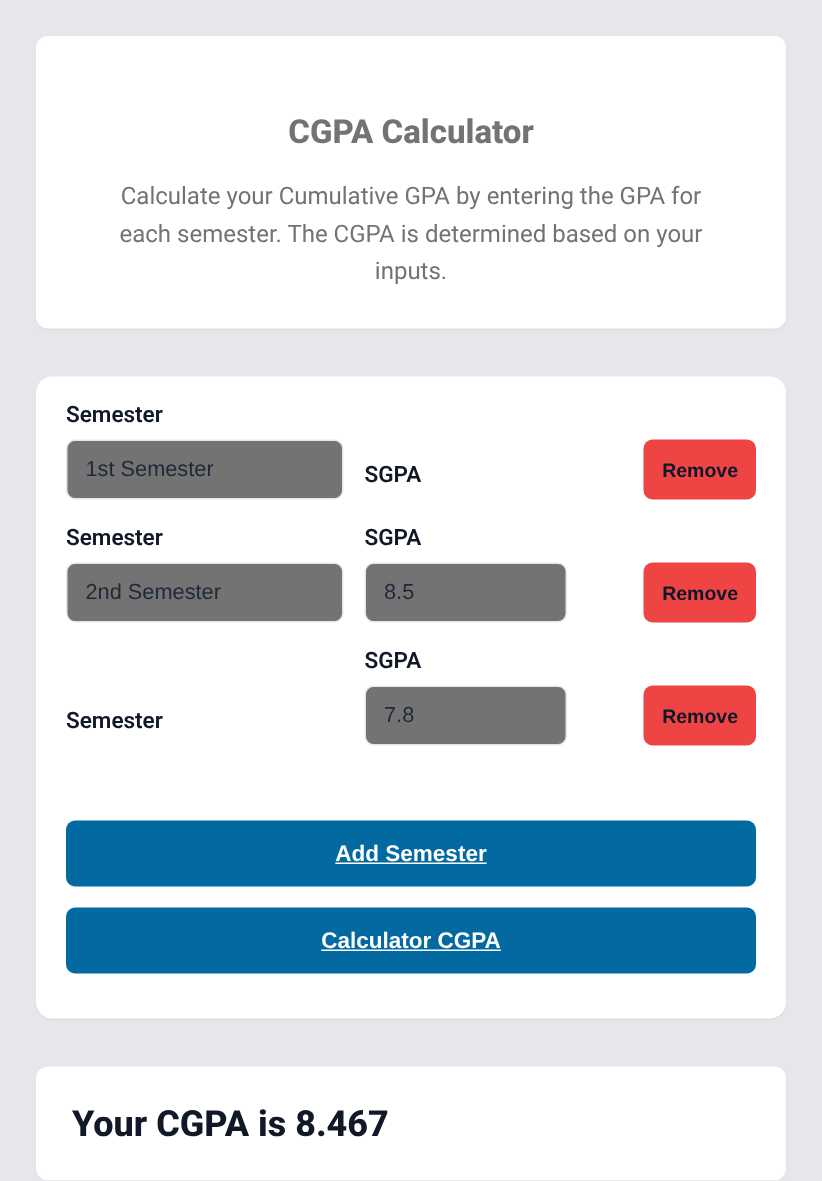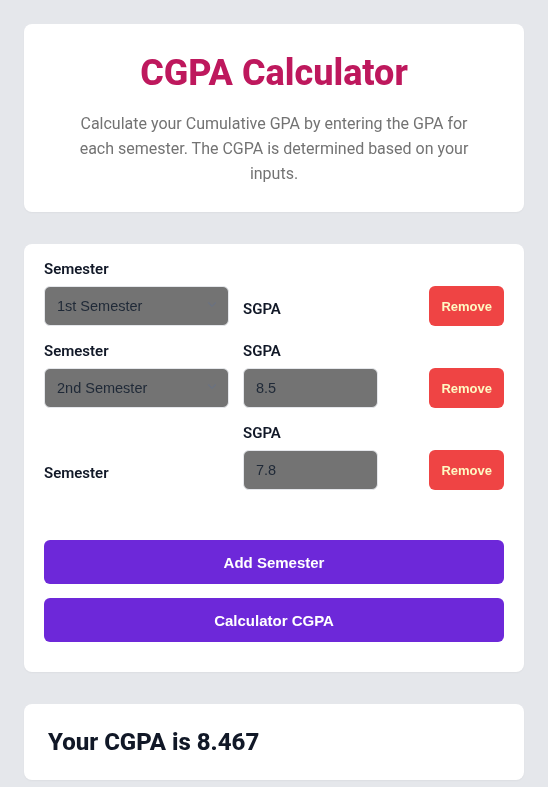--- a/index.html
+++ b/index.html
@@ -12,33 +12,34 @@
   }
   .card {
     background: #fff;
     border-radius: 8px;
     box-shadow: 0 1px 2px rgba(0,0,0,0.04);
     margin-bottom: 32px;
     padding: 24px 24px 24px 24px;
   }
   .header-card { text-align: center; padding: 28px 24px 26px; }
   .title {
-    font-size: 36px;
+    font-size: 22px;
     font-weight: 800;
-    color: #be185d;
+    color: #737373;
     margin-bottom: 18px;
+    margin-top: 24px;
   }
   .subtitle {
     font-size: 16px;
     color: #737373;
     line-height: 1.55;
     max-width: 420px;
     margin: 0 auto;
   }
-  .form-card { padding: 16px 20px 30px; }
+  .form-card { padding: 16px 20px 30px; border-radius: 11px; }
   .row {
     display: flex;
     align-items: flex-end;
     gap: 14px;
     margin-bottom: 16px;
   }
   .field { display: flex; flex-direction: column; flex: 1; min-width: 0; }
   .field.sem { flex: 0 0 185px; }
   .field.sgpa { flex: 0 0 135px; }
   .label {
@@ -63,43 +64,44 @@
   .chevron {
     position: absolute;
     right: 10px;
     top: 50%;
     transform: translateY(-50%);
     pointer-events: none;
     color: #6b7280;
   }
   .remove-btn {
     background: #ef4444;
-    color: #fef9c3;
+    color: #0f172a;
     border: none;
     border-radius: 6px;
     height: 40px;
     padding: 0 12px;
     font-size: 13px;
     font-weight: 600;
     cursor: pointer;
     white-space: nowrap;
     margin-left: auto;
   }
   .big-btn {
     display: block;
     width: 100%;
-    background: #6d28d9;
+    background: #0369a1;
     color: #fff;
     border: none;
     border-radius: 6px;
     height: 44px;
     font-size: 15px;
     font-weight: 600;
     cursor: pointer;
     margin-top: 14px;
+    text-decoration: underline;
   }
   .big-btn:first-of-type { margin-top: 50px; }
   .result-card { padding: 24px; margin-bottom: 0; }
   .result-text {
     font-size: 24px;
     font-weight: 800;
     color: #111827;
   }
 </style>
 </head>

